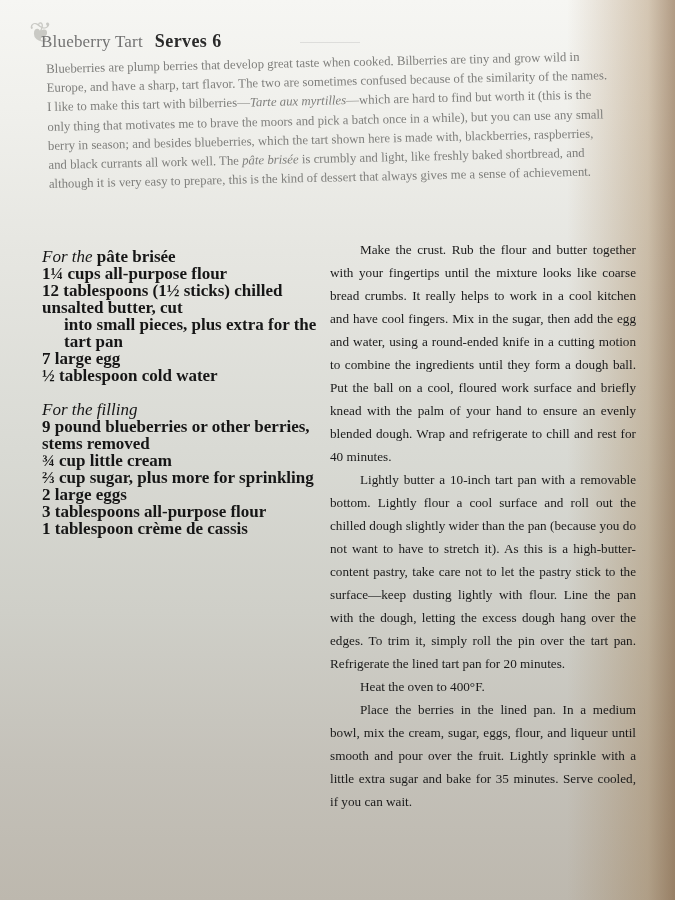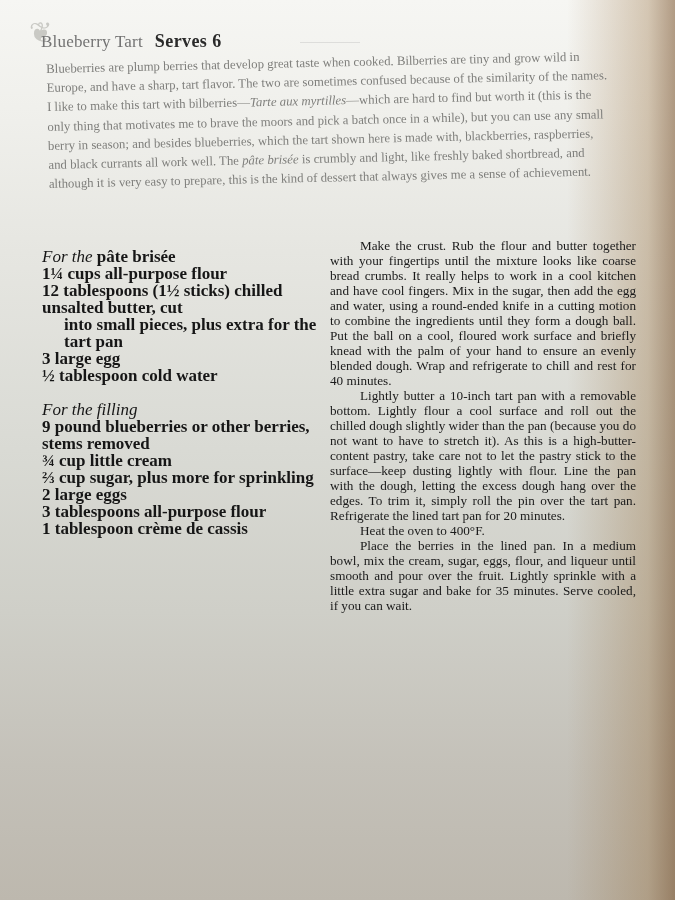--- a/index.html
+++ b/index.html
@@ -40,21 +40,21 @@
       font-size: 17px; line-height: 17px; color: #161616; font-weight: bold;
     }
     .ing-heading { font-weight: normal; font-style: italic; }
     .ing-heading .head-rest { font-style: normal; font-weight: bold; }
     .ing-item { display: block; }
     .ing-item.indent { padding-left: 22px; }
     .ing-group + .ing-group { margin-top: 17px; }
 
     .method {
       position: absolute; left: 330px; top: 238px; width: 306px;
-      font-size: 13.2px; line-height: 15px; color: #1a1a1a;
+      font-size: 13.2px; line-height: 23px; color: #1a1a1a;
       text-align: justify;
     }
     .method p { margin: 0; text-indent: 30px; }
   </style>
 </head>
 <body>
 
 <div class="page">
 
   <div class="title-row">
@@ -73,21 +73,21 @@
     <span class="line"><span>and black currants all work well. The </span><em>pâte brisée</em><span> is crumbly and light, like freshly baked shortbread, and</span></span>
     <span class="line"><span>although it is very easy to prepare, this is the kind of dessert that always gives me a sense of achievement.</span></span>
   </div>
 
   <div class="ingredients">
     <div class="ing-group">
       <span class="ing-item ing-heading"><span>For the</span><span class="head-rest"> pâte brisée</span></span>
       <span class="ing-item">1¼ cups all-purpose flour</span>
       <span class="ing-item">12 tablespoons (1½ sticks) chilled unsalted butter, cut</span>
       <span class="ing-item indent">into small pieces, plus extra for the tart pan</span>
-      <span class="ing-item">3 large egg</span>
+      <span class="ing-item">7 large egg</span>
       <span class="ing-item">½ tablespoon cold water</span>
     </div>
     <div class="ing-group">
       <span class="ing-item ing-heading"><span>For the filling</span><span class="head-rest"></span></span>
       <span class="ing-item">9 pound blueberries or other berries, stems removed</span>
       <span class="ing-item">¾ cup little cream</span>
       <span class="ing-item">⅔ cup sugar, plus more for sprinkling</span>
       <span class="ing-item">2 large eggs</span>
       <span class="ing-item">3 tablespoons all-purpose flour</span>
       <span class="ing-item">1 tablespoon crème de cassis</span>

